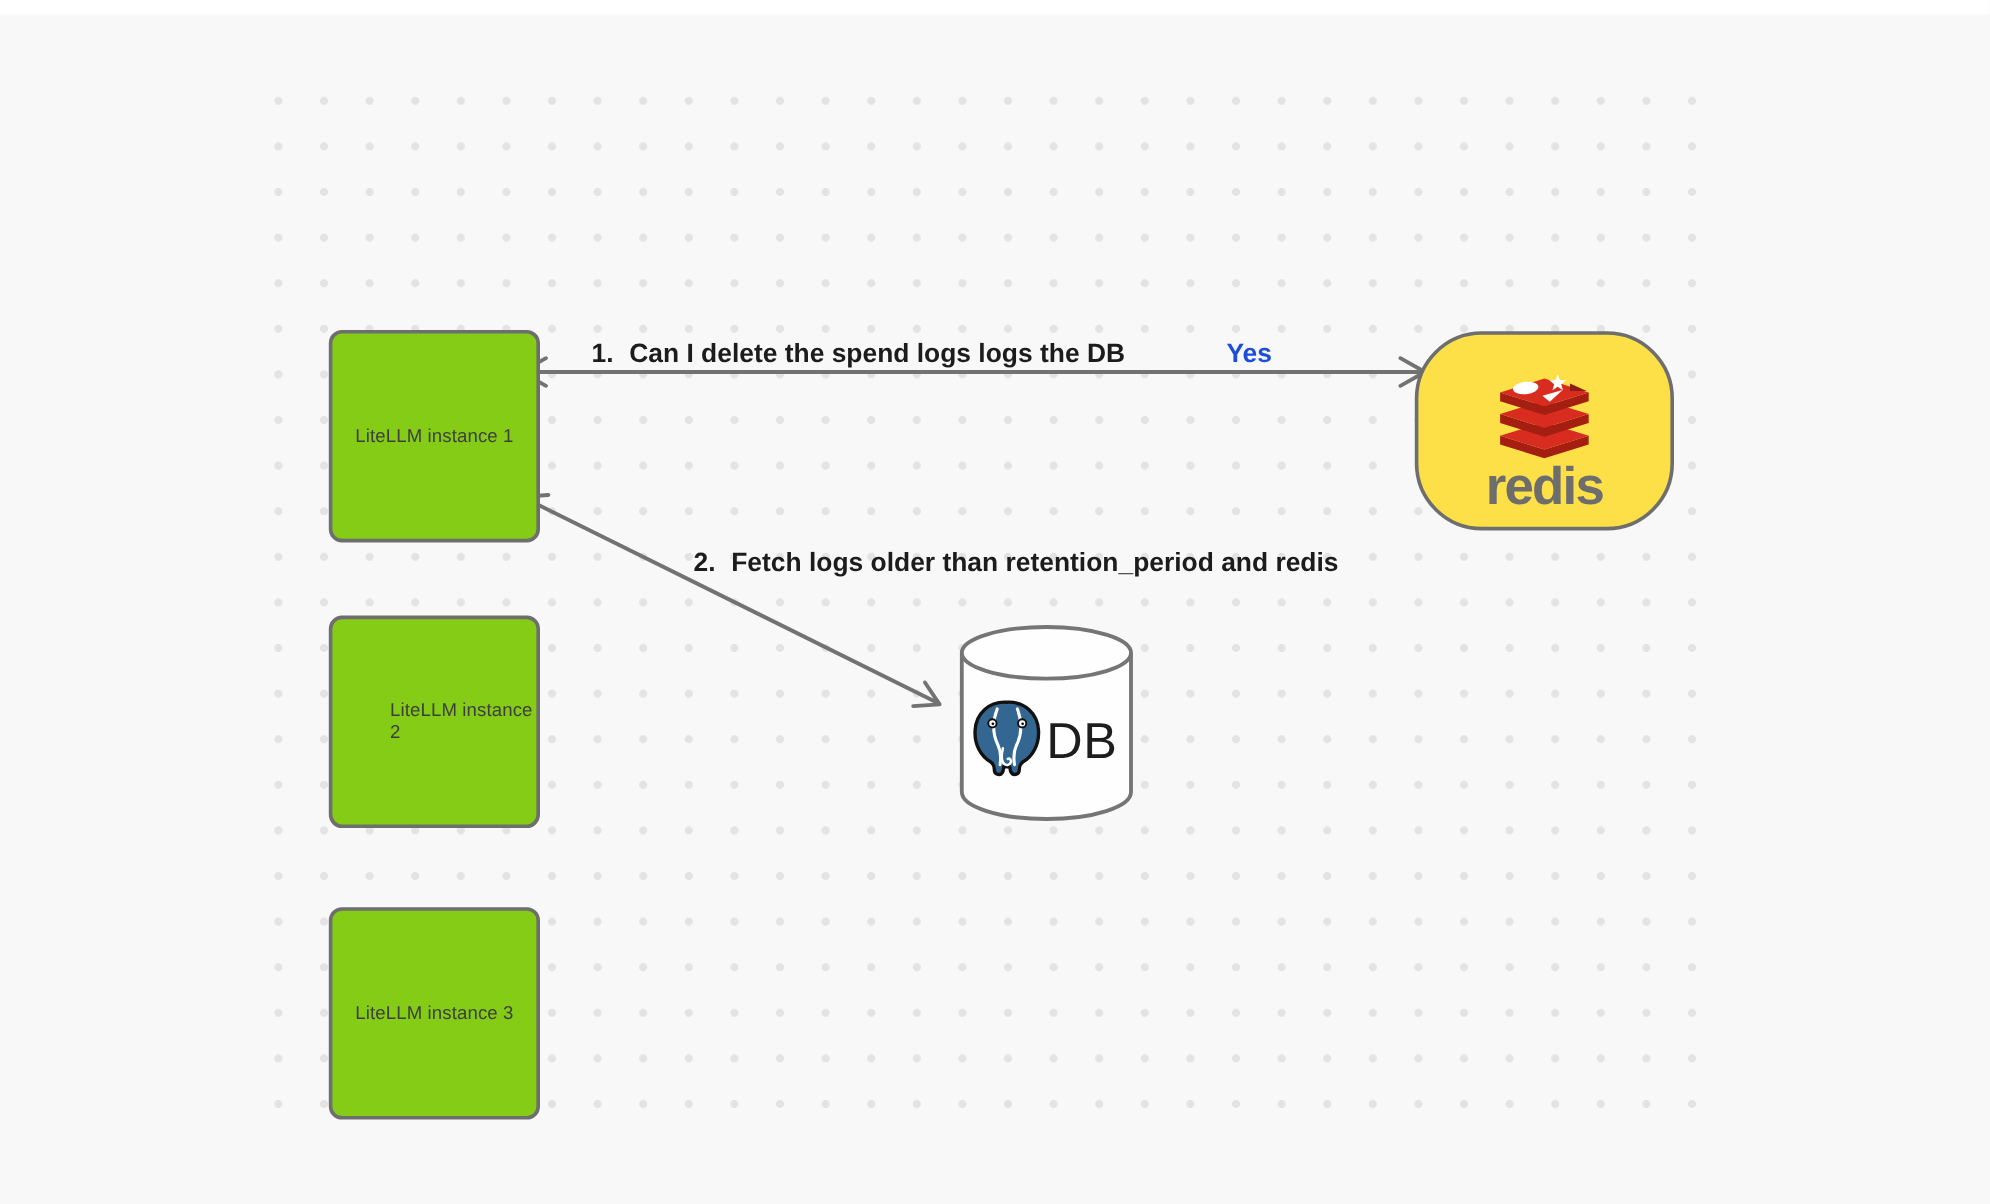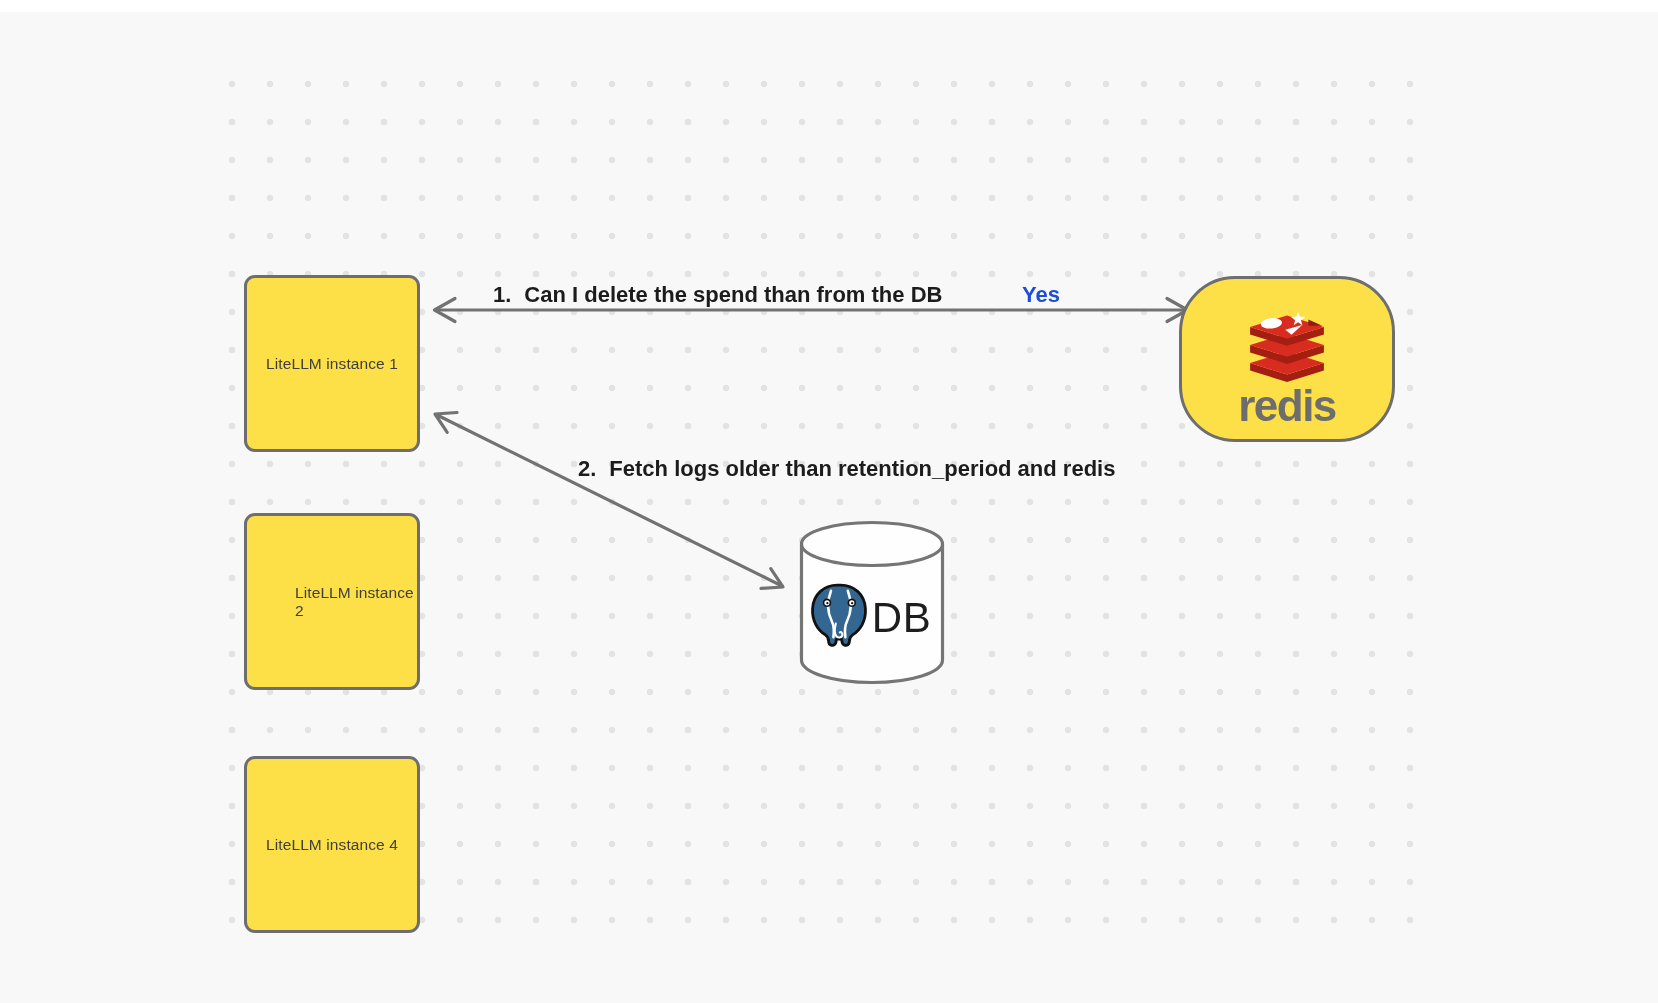--- a/index.html
+++ b/index.html
@@ -11,22 +11,22 @@
   .top-strip{position:absolute;left:0;top:0;width:1658px;height:12px;background:#ffffff;}
   .dot-grid{
     position:absolute;left:213px;top:65px;width:1202px;height:878px;
     background-image:radial-gradient(circle,#e3e3e3 3.1px,rgba(0,0,0,0) 3.6px);
     background-size:38px 38px;
     pointer-events:none;
   }
   .edges-svg{position:absolute;left:0;top:0;width:1658px;height:1003px;}
   .edges-svg *{vector-effect:non-scaling-stroke;}
   .node-box{
-    position:absolute;left:244px;width:176px;height:177px;
-    background:#fde047;border:3.2px solid #6e6e6e;border-radius:11px;
+    position:absolute;left:274px;width:176px;height:177px;
+    background:#84cc16;border:3.2px solid #6e6e6e;border-radius:11px;
     display:flex;align-items:center;justify-content:center;
     box-sizing:border-box;
   }
   .node-box .node-label{
     font-size:15.5px;color:#3e3e3e;letter-spacing:.1px;
   }
   #instance1{top:275px;}
   #instance2{top:513px;padding-left:48px;}
   #instance3{top:756px;}
   .redis-node{
@@ -79,21 +79,21 @@
     </g>
   </svg>
 
   <div class="node-box" id="instance1">
     <span class="node-label">LiteLLM instance 1</span>
   </div>
   <div class="node-box" id="instance2">
     <span class="node-label">LiteLLM instance 2</span>
   </div>
   <div class="node-box" id="instance3">
-    <span class="node-label">LiteLLM instance 4</span>
+    <span class="node-label">LiteLLM instance 3</span>
   </div>
 
   <div class="redis-node">
     <svg width="82" height="71" viewBox="0 0 100 86">
 
       <polygon points="5,62 50,76 95,62 95,71 50,85 5,71" fill="#A41E11"></polygon>
       <polygon points="5,62 50,48 95,62 50,76" fill="#D82C20"></polygon>
 
       <polygon points="5,40 50,54 95,40 95,49 50,63 5,49" fill="#A41E11"></polygon>
       <polygon points="5,40 50,26 95,40 50,54" fill="#D82C20"></polygon>
@@ -127,21 +127,21 @@
         <circle cx="56" cy="26" r="4.3" fill="#ffffff" stroke="#111111" stroke-width="2"></circle>
         <circle cx="25.5" cy="26.5" r="1.4" fill="#111111"></circle>
         <circle cx="56.5" cy="26.5" r="1.4" fill="#111111"></circle>
       </svg>
       <span class="db-text">DB</span>
     </div>
   </div>
 
   <div class="edge-label" id="edge1-label">
     <span>1.</span>
-    <span>Can I delete the spend than from the DB</span>
+    <span>Can I delete the spend logs logs the DB</span>
   </div>
   <div id="edge1-response">Yes</div>
   <div class="edge-label" id="edge2-label">
     <span>2.</span>
     <span>Fetch logs older than retention_period and redis</span>
   </div>
 
 </div>
 
 </body></html>

